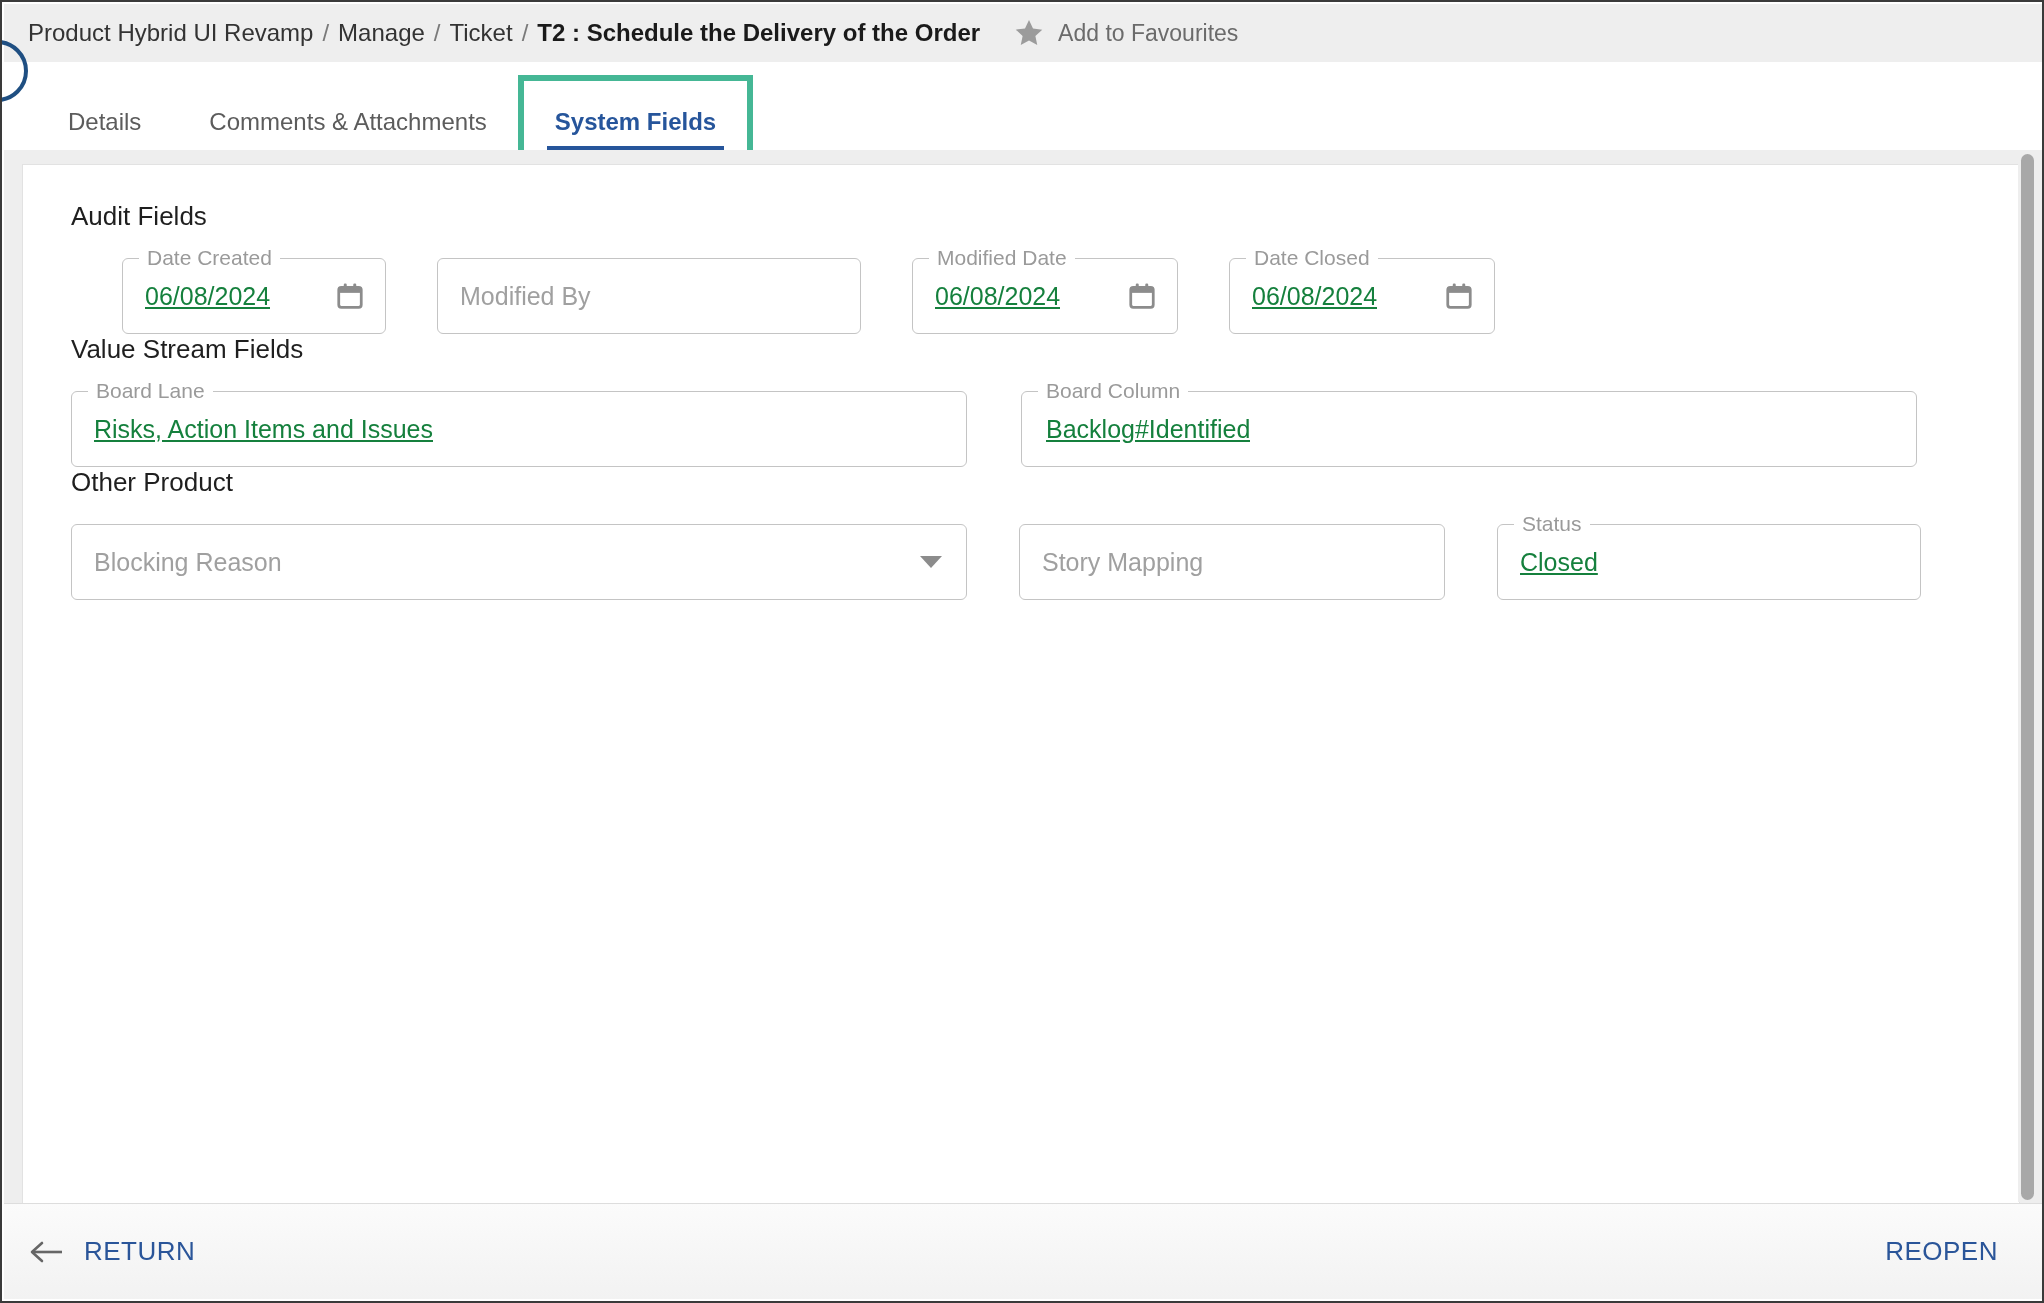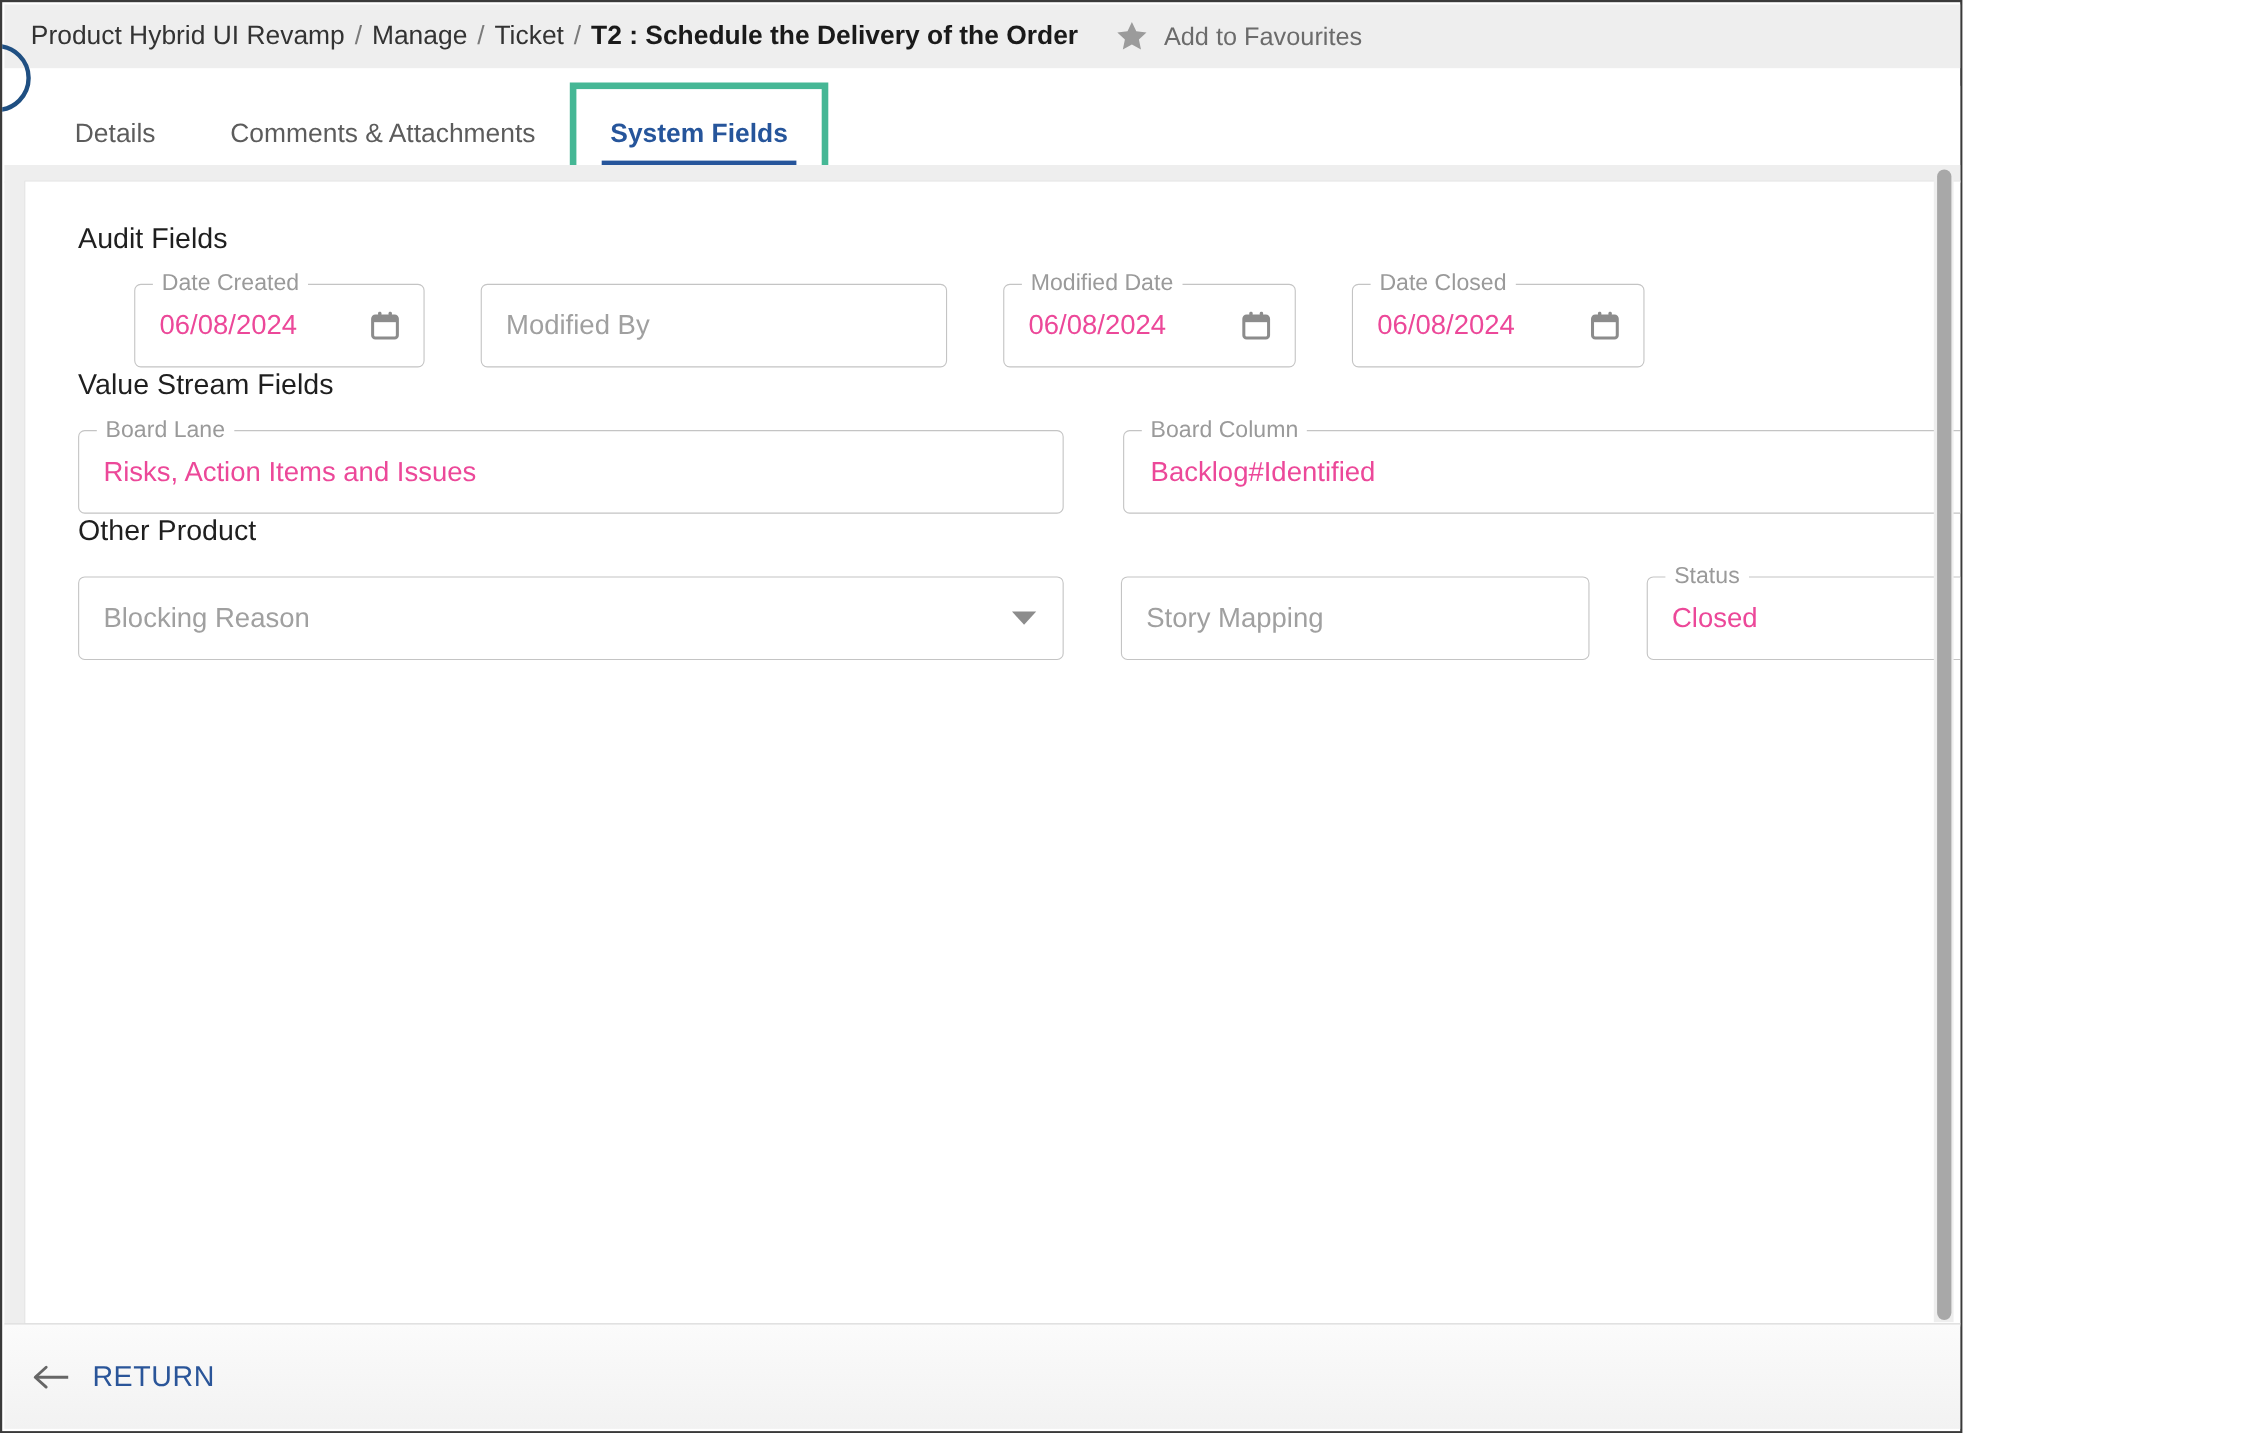--- a/index.html
+++ b/index.html
@@ -6,21 +6,21 @@
   html, body {
     margin: 0; padding: 0;
     width: 2044px; height: 1303px;
     background: #ffffff;
     font-family: "Liberation Sans", sans-serif;
     overflow: hidden;
   }
 
   #app {
     position: relative;
-    width: 1784px;
+    width: 2044px;
     height: 1303px;
     background: #ffffff;
     border: 2px solid #3a3a3a;
     overflow: hidden;
   }
 
   
   .breadcrumb-bar {
     position: absolute;
     top: 2px; left: 2px;
@@ -201,21 +201,22 @@
     white-space: nowrap;
   }
   .field .value {
     font-size: 25px;
     color: #222222;
     white-space: nowrap;
     overflow: hidden;
     text-overflow: ellipsis;
   }
   .field .value.muted {
-    color: #ec4899;
+    color: #15803d;
+    text-decoration: underline;
   }
   .field .value.placeholder {
     color: #a0a0a0;
   }
 
   .cal-icon {
     position: absolute;
     right: 20px;
     top: 50%;
     transform: translateY(-50%);

